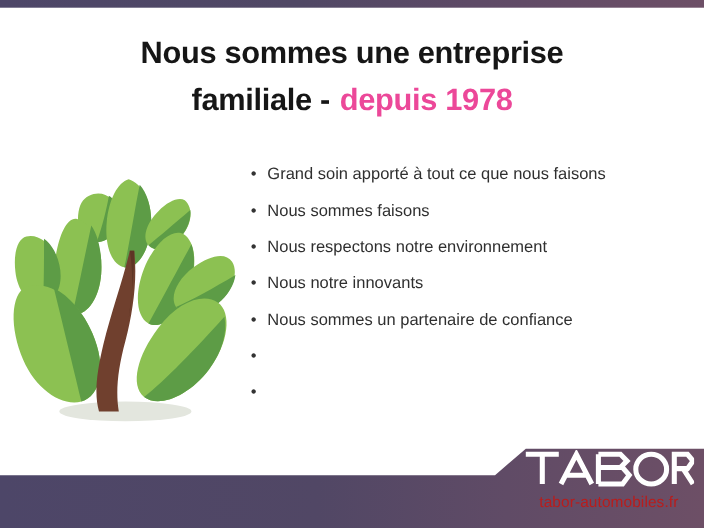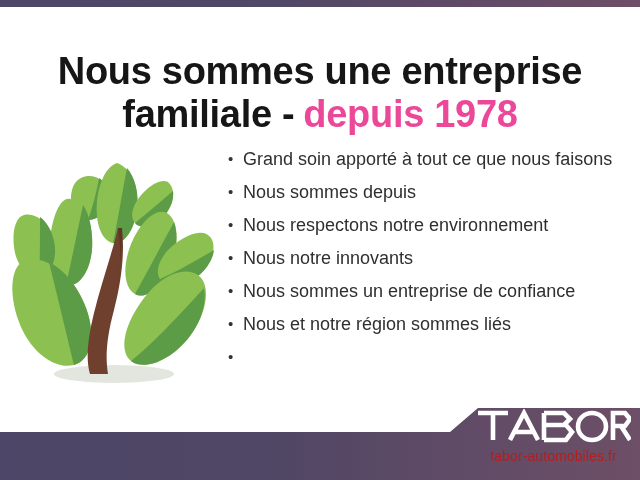--- a/index.html
+++ b/index.html
@@ -31,26 +31,25 @@
     background: linear-gradient(90deg, #4d4668 0%, #504865 42%, #5e4a66 68%, #6d4f66 100%);
   }
 
   
   .headline {
     position: absolute;
     left: 0;
     top: 26px;
     width: 640px;
     text-align: center;
-    font-size: 38px;
+    font-size: 28px;
     font-weight: bold;
     line-height: 43px;
     color: #161616;
     letter-spacing: -0.3px;
-    margin-top: 24px;
   }
   .headline .accent {
     color: #ec4899;
   }
   .headline .gap {
     display: inline-block;
     width: 9px;
   }
 
   
@@ -77,21 +76,21 @@
   .bullet-dot {
     width: 15px;
     flex: 0 0 15px;
     color: #333333;
     font-size: 15px;
     line-height: 22px;
     text-align: left;
   }
   .bullet-text {
     color: #2f2f2f;
-    font-size: 18px;
+    font-size: 15px;
     line-height: 22px;
     white-space: nowrap;
   }
 
   
   .footer {
     position: absolute;
     left: 0;
     top: 400px;
     width: 640px;
@@ -196,37 +195,36 @@
     </svg>
   </div>
 
   <div class="bullets">
     <div class="bullet-row">
       <span class="bullet-dot">•</span>
       <span class="bullet-text">Grand soin apporté à tout ce que nous faisons</span>
     </div>
     <div class="bullet-row">
       <span class="bullet-dot">•</span>
-      <span class="bullet-text">Nous sommes depuis</span>
+      <span class="bullet-text">Nous sommes faisons</span>
     </div>
     <div class="bullet-row">
       <span class="bullet-dot">•</span>
       <span class="bullet-text">Nous respectons notre environnement</span>
     </div>
     <div class="bullet-row">
       <span class="bullet-dot">•</span>
       <span class="bullet-text">Nous notre innovants</span>
     </div>
     <div class="bullet-row">
       <span class="bullet-dot">•</span>
-      <span class="bullet-text">Nous sommes un entreprise de confiance</span>
-    </div>
-    <div class="bullet-row">
-      <span class="bullet-dot">•</span>
-      <span class="bullet-text">Nous et notre région sommes liés</span>
+      <span class="bullet-text">Nous sommes un partenaire de confiance</span>
+    </div>
+    <div class="bullet-row">
+      <span class="bullet-dot">•</span>
     </div>
     <div class="bullet-row">
       <span class="bullet-dot">•</span>
     </div>
   </div>
 
   <div class="footer">
     <svg class="footer-shape" width="640" height="80" viewBox="0 0 640 80" xmlns="http://www.w3.org/2000/svg">
       <defs>
         <linearGradient id="footerGrad" x1="0" y1="0" x2="1" y2="0">

